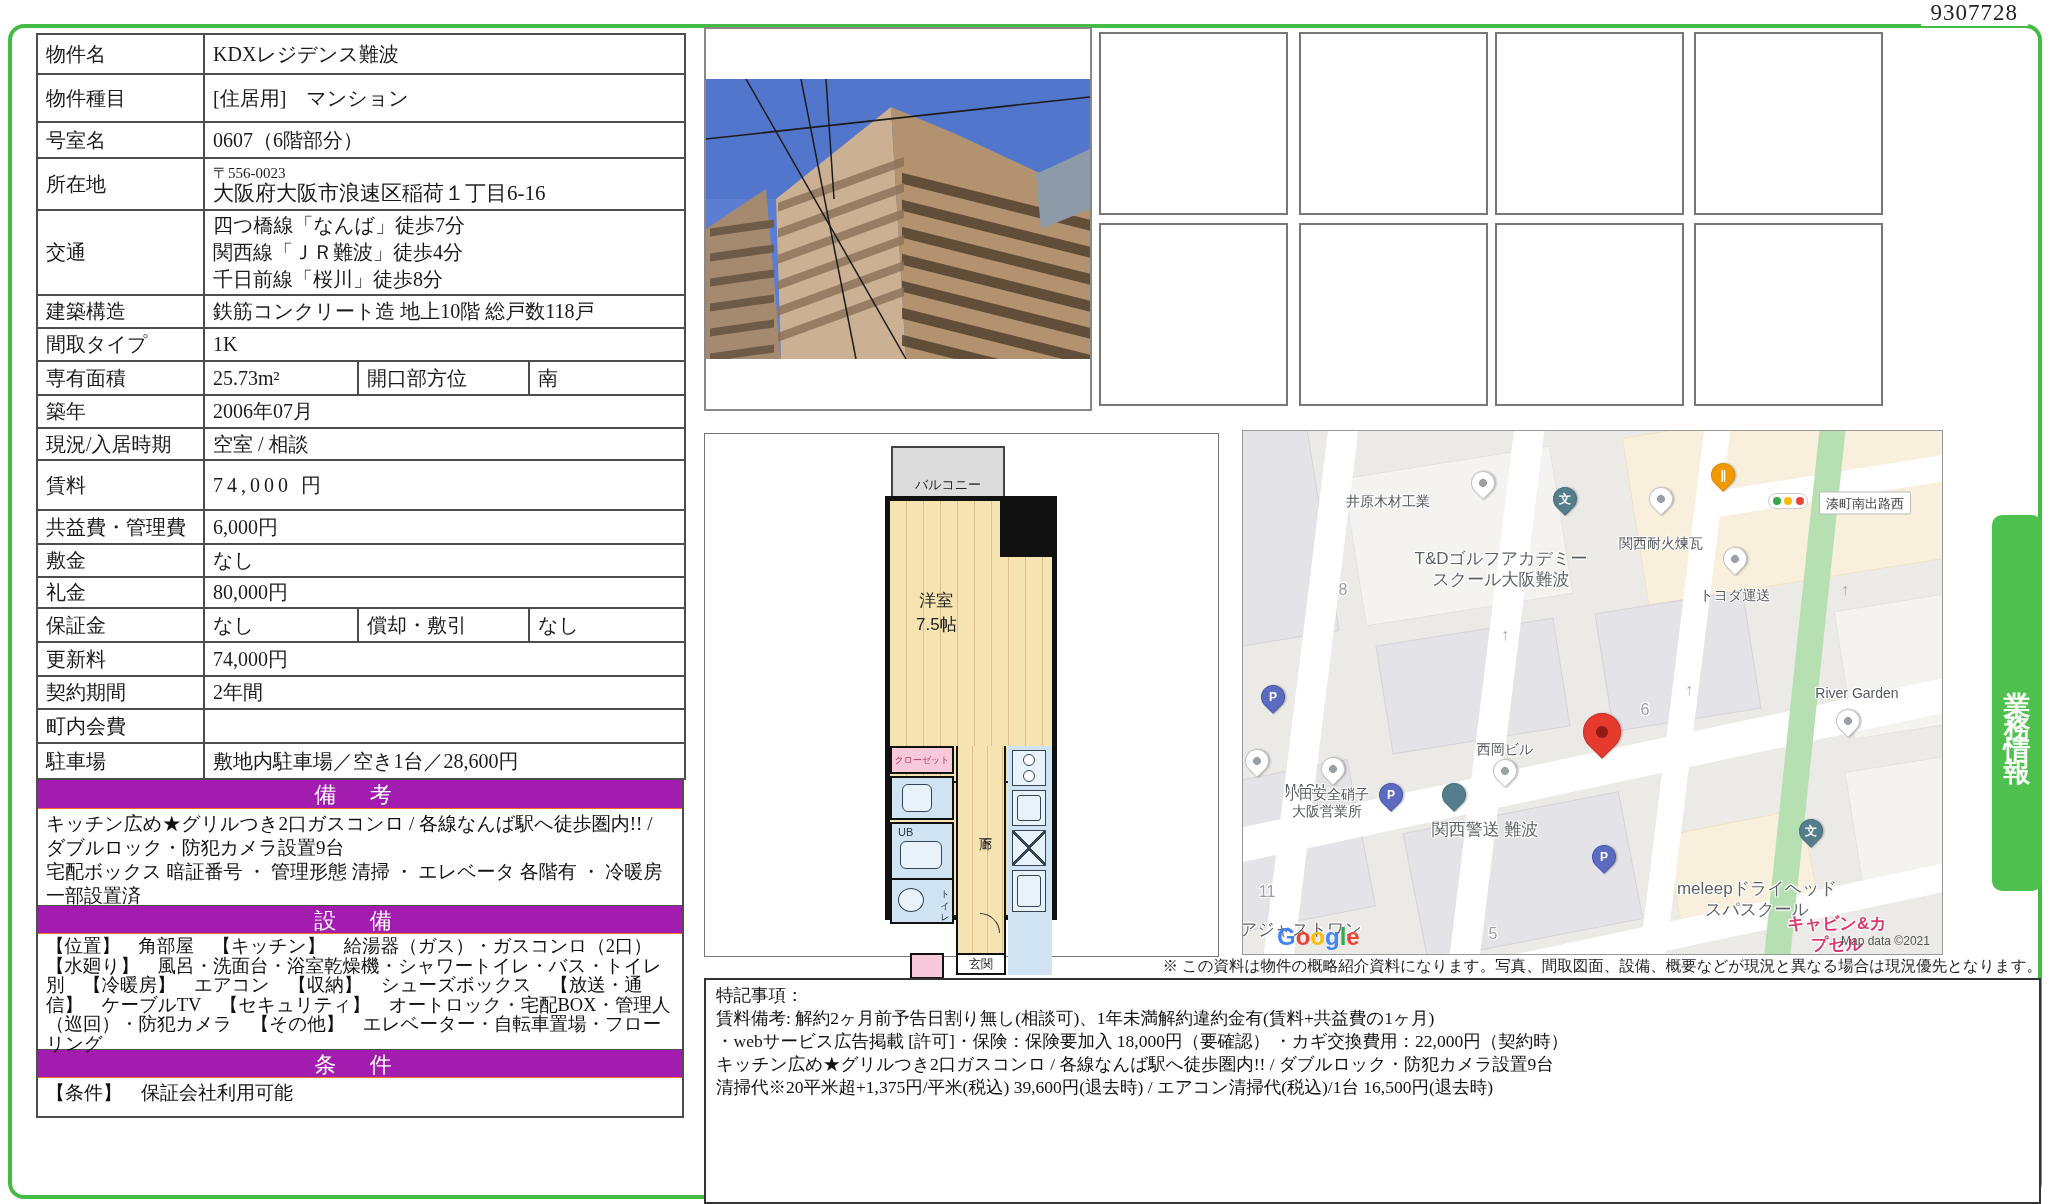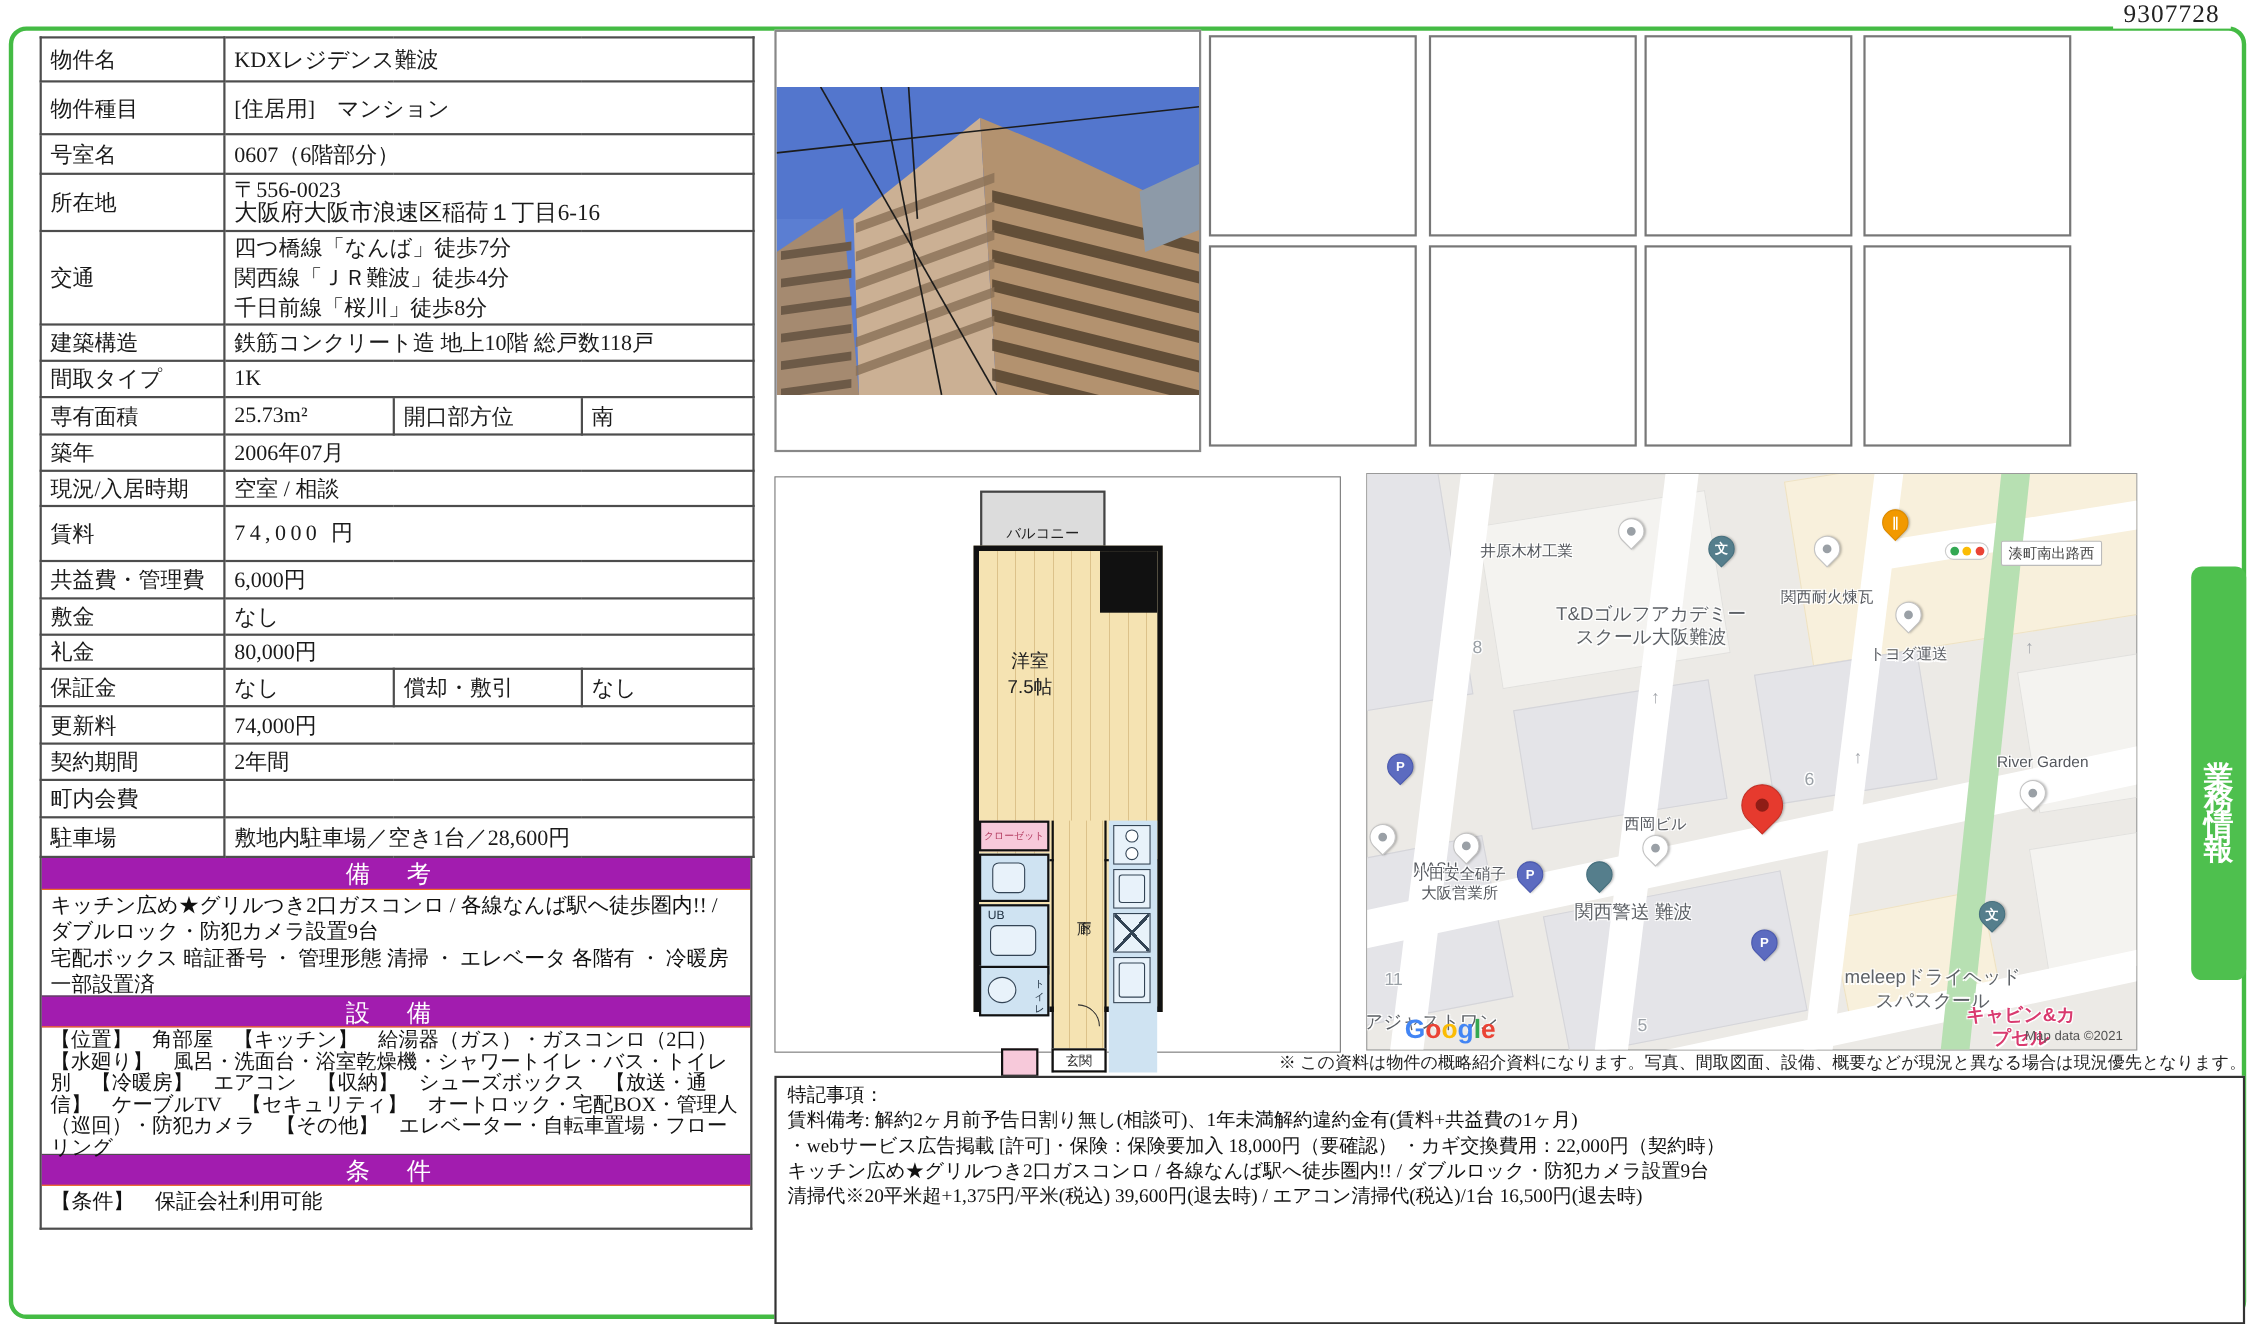--- a/index.html
+++ b/index.html
@@ -16,21 +16,21 @@
   .doc-number {
     position:absolute; top:0px; right:28px; background:#fff; padding:0 10px;
     font-size:23px; letter-spacing:1px; color:#222; z-index:5;
   }
   
   .left-col { position:absolute; left:36px; top:33px; width:648px; z-index:2; }
   table.props { border-collapse:collapse; width:648px; table-layout:fixed; background:#fff; }
   table.props td { border:2px solid #4d4d4d; padding:1px 8px; font-size:20px; vertical-align:middle; overflow:hidden; }
   td.lbl { padding-left:10px; }
   .fs-lg td { font-size:25px; }
-  .zip { display:block; font-size:20px; line-height:15px; margin-top:2px; }
+  .zip { display:block; font-size:15px; line-height:15px; margin-top:2px; }
   .addr { display:block; font-size:21px; line-height:24px; }
   .preline { white-space:pre-line; }
   .rent-val { font-size:42px; letter-spacing:4px; line-height:44px; }
   
   .sections { border:2px solid #4d4d4d; border-top:none; background:#fff; }
   .bar {
     background:#a21caf; color:#fff; text-align:center; font-size:22px;
     letter-spacing:14px; height:29px; line-height:29px; border-bottom:1px solid #f97316;
   }
   .sec-body { font-size:19px; line-height:24px; padding:3px 8px 6px 8px; color:#111; }

